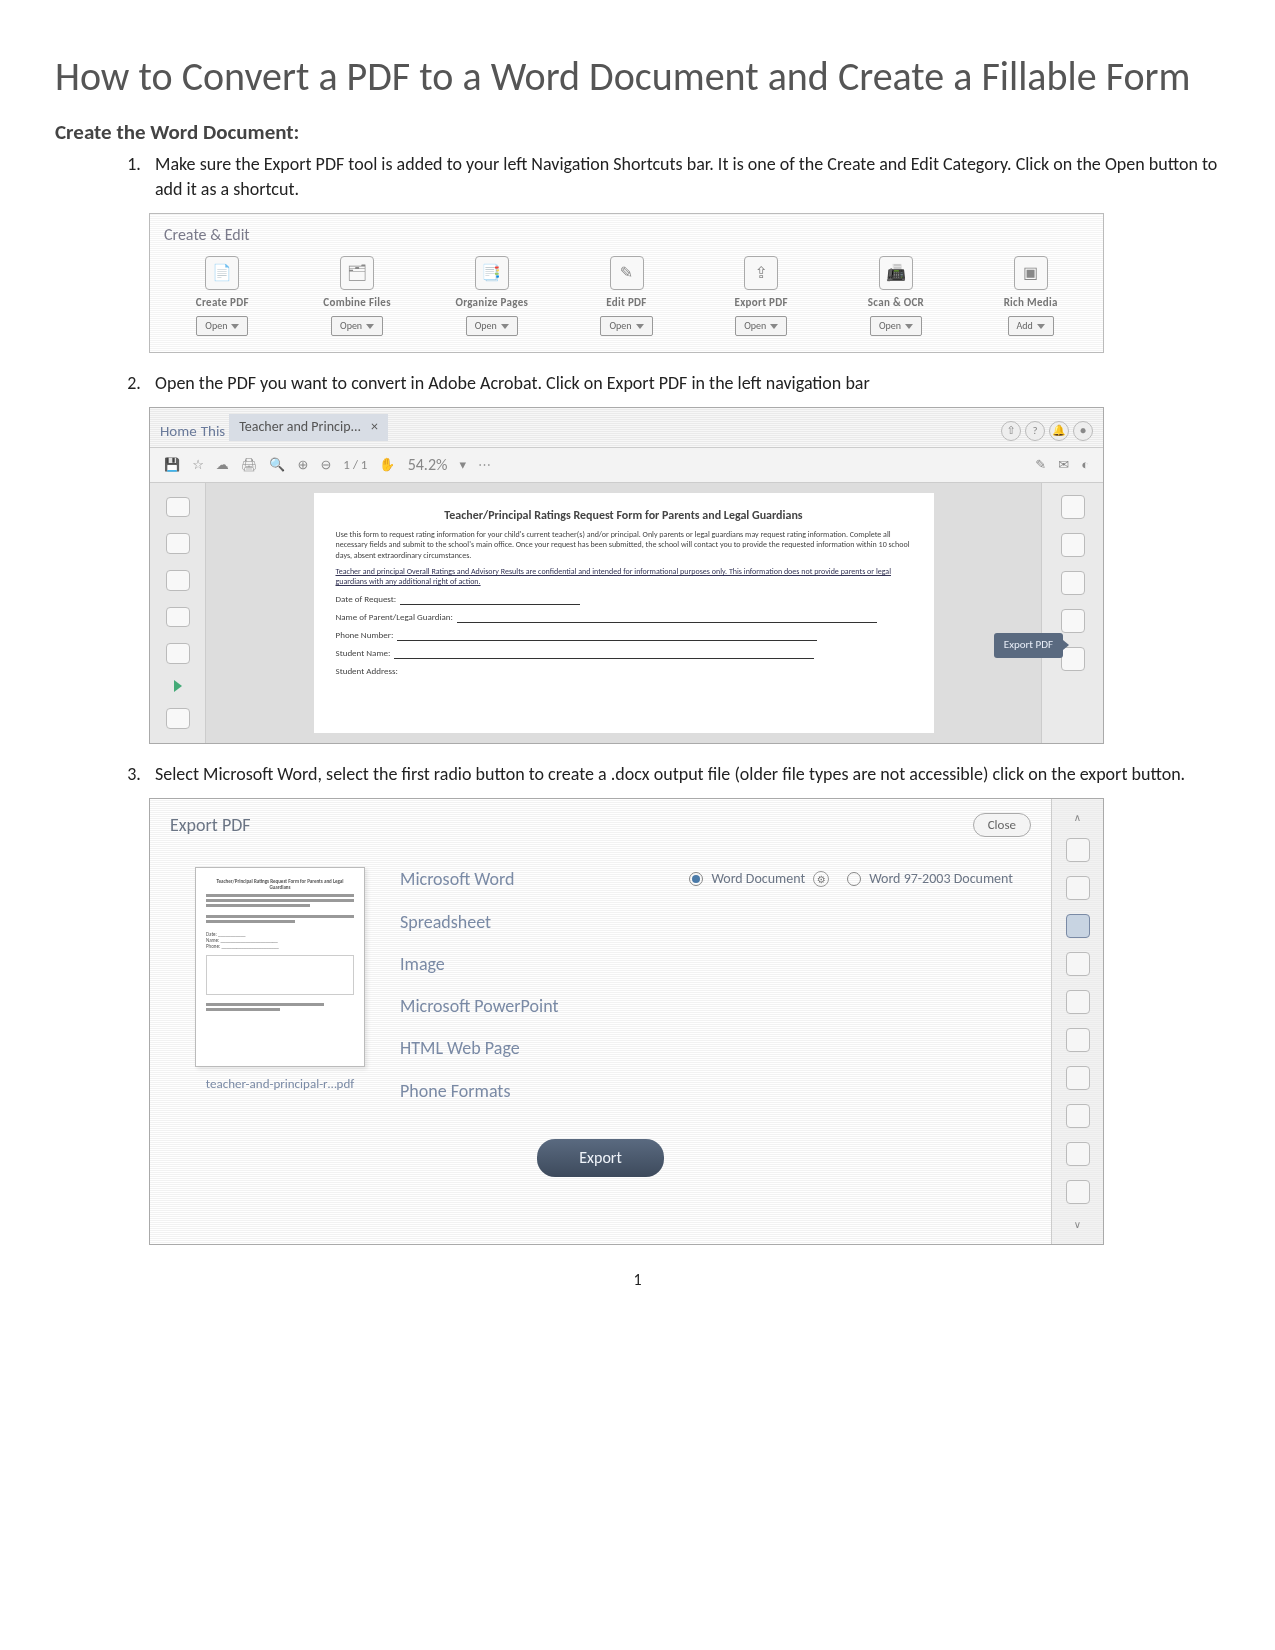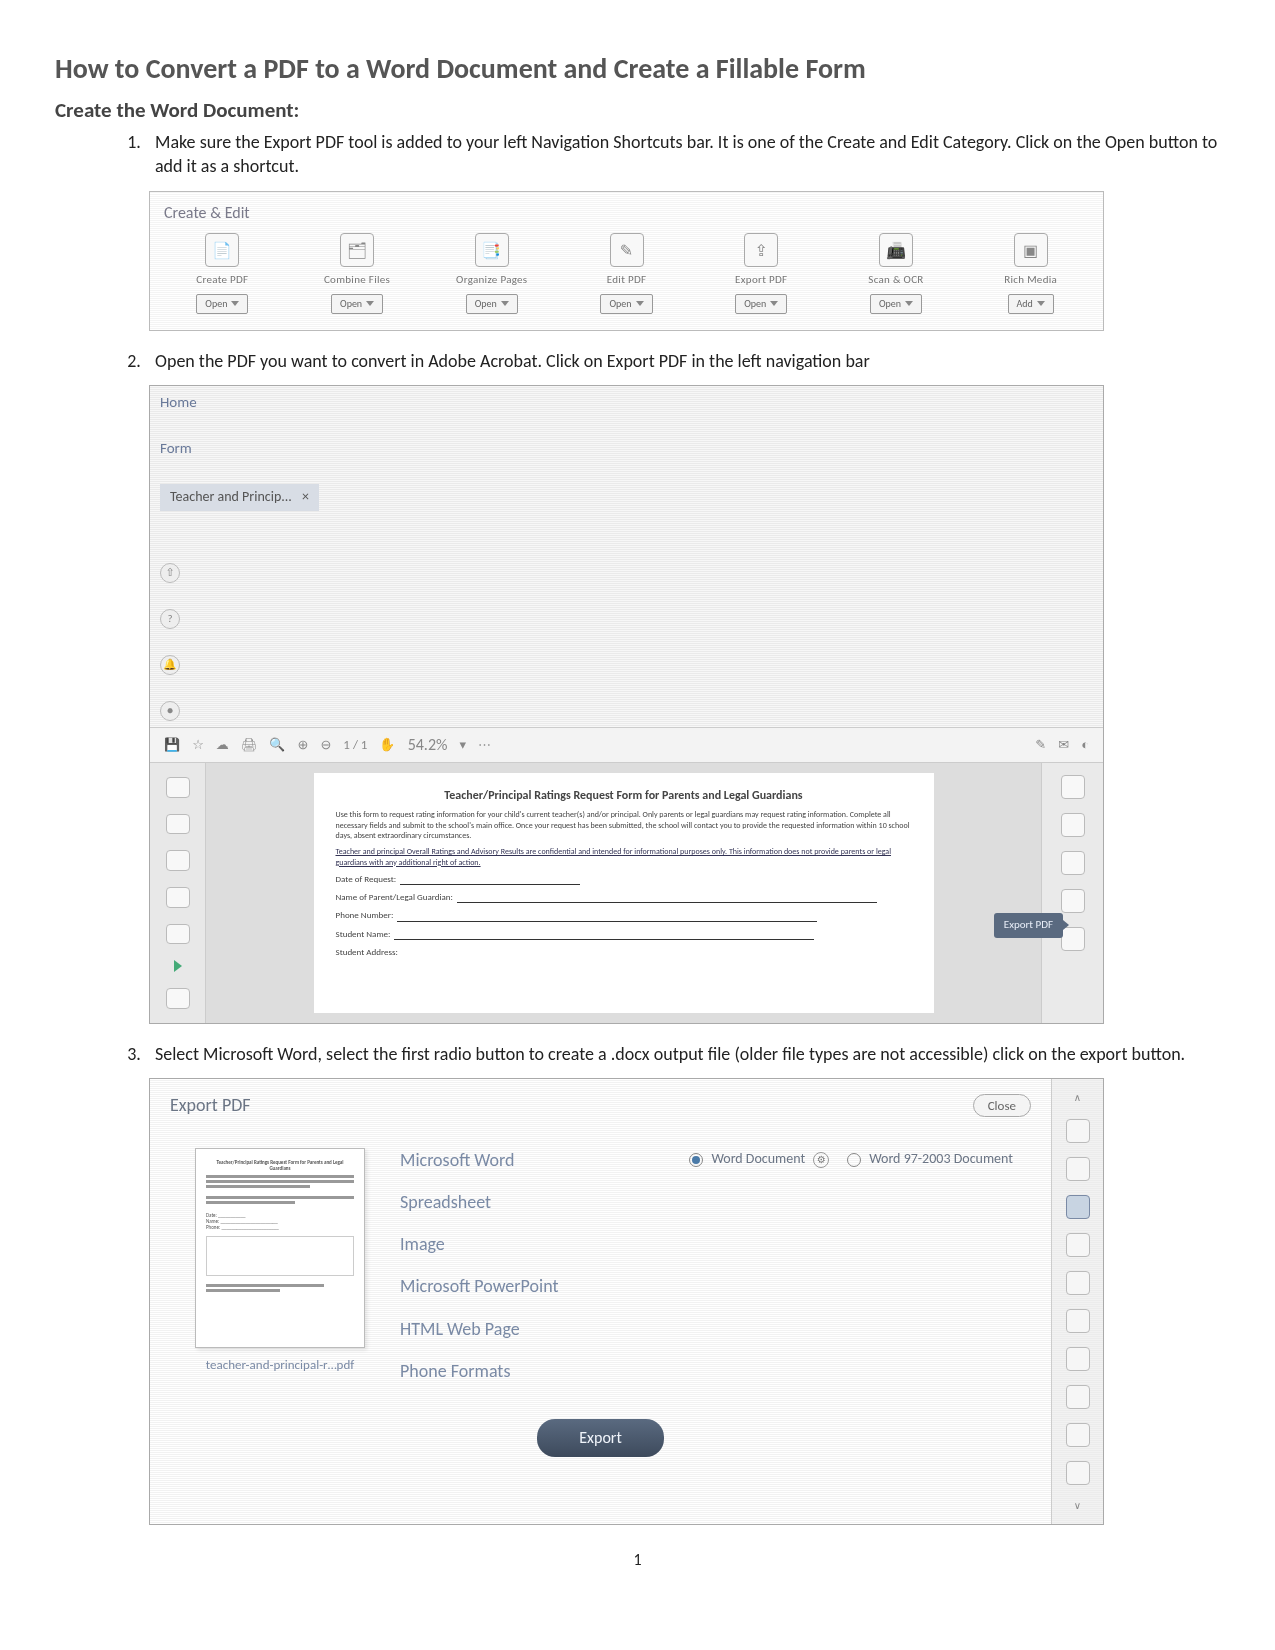--- a/index.html
+++ b/index.html
@@ -1,33 +1,33 @@
 <!DOCTYPE html>
 <html><head>
   <meta charset="utf-8">
   <style>
     * { box-sizing: border-box; margin: 0; padding: 0; }
     body { font-family: Calibri, Arial, sans-serif; background: #fff; width: 1275px; padding: 50px 55px; color: #222; font-size: 18px; line-height: 1.35; }
-    h1 { font-size: 28px; color: #555; font-weight: bold; margin-bottom: 8px; }
+    h1 { font-size: 40px; color: #555; font-weight: normal; margin-bottom: 14px; }
     h2 { font-size: 21px; color: #444; font-weight: bold; margin-bottom: 6px; }
     ol.steps { list-style: decimal; padding-left: 90px; }
     ol.steps > li { margin-bottom: 10px; padding-left: 10px; }
     .fig { margin: 12px 0 18px -6px; }
     
     .f1 { border: 1px solid #bbb; background: repeating-linear-gradient(0deg,#fff,#fff 1px,#f4f4f4 1px,#f4f4f4 2px); width: 955px; padding: 10px 14px 16px; }
     .f1-title { color:#7a7a8a; font-size:16px; margin-bottom:10px; }
     .f1-row { display:flex; gap:18px; }
     .tool { flex:1; display:flex; flex-direction:column; align-items:center; gap:6px; }
     .tool .ico { width:34px; height:34px; border:1px solid #aaa; border-radius:4px; background:#f8f8f8; display:flex; align-items:center; justify-content:center; color:#888; font-size:16px; }
-    .tool .lbl { font-size:11px; color:#777; letter-spacing:.3px; text-align:center; }
+    .tool .lbl { font-size:11px; color:#777; letter-spacing:.3px; text-align:center;font-weight:bold; }
     .tool .btn { border:1px solid #999; font-size:10px; color:#666; padding:2px 8px; border-radius:2px; background:#f4f4f4; display:flex; gap:4px; align-items:center; }
     .tool .btn .caret { width:0;height:0;border-left:4px solid transparent;border-right:4px solid transparent;border-top:5px solid #888;}
     
     .f2 { width:955px; border:1px solid #aaa; background:#eee; }
-    .f2-top { display:flex; align-items:flex-start; background: repeating-linear-gradient(0deg,#f7f7f7,#f7f7f7 1px,#eaeaea 1px,#eaeaea 2px); padding:6px 10px; gap:26px; border-bottom:1px solid #ccc;flex-direction:column; }
+    .f2-top { display:flex; align-items:flex-end; background: repeating-linear-gradient(0deg,#f7f7f7,#f7f7f7 1px,#eaeaea 1px,#eaeaea 2px); padding:6px 10px; gap:4px; border-bottom:1px solid #ccc; }
     .f2-top .tab { color:#6a7a9a; font-size:15px; }
     .f2-top .doc-tab { background:#d8dde5; padding:4px 10px; font-size:14px; color:#555; display:flex; gap:10px; align-items:center; }
     .f2-top .spacer { flex:1;}
     .f2-top .ico-sm { width:20px;height:20px;border-radius:50%;border:1px solid #bbb;background:#eee;font-size:11px;display:flex;align-items:center;justify-content:center;color:#888;}
     .f2-tb { display:flex; align-items:center; gap:12px; padding:6px 14px; background:#f3f3f3; border-bottom:1px solid #ccc; font-size:13px; color:#888;}
     .f2-tb .sep { flex:1;}
     .f2-tb .zoom { font-size:16px;}
     .f2-body { display:flex; height:260px; }
     .f2-left { width:56px; background:#e8e8e8; display:flex; flex-direction:column; gap:16px; padding:14px 0; align-items:center; border-right:1px solid #ccc;}
     .f2-left .li { width:24px;height:24px;border:1px solid #bbb;border-radius:4px;background:#f8f8f8;}
@@ -141,21 +141,21 @@
             </div>
           </div>
         </div>
     </div>
   </li>
   <li>
     <span>Open the PDF you want to convert in Adobe Acrobat.  Click on Export PDF in the left navigation bar</span>
     <div class="fig f2">
       <div class="f2-top">
         <span class="tab">Home</span>
-        <span class="tab">Form</span>
+        <span class="tab">This</span>
         <span class="doc-tab">
             <span>Teacher and Princip...</span>
             <span>×</span>
           </span>
         <span class="spacer"></span>
         <span class="ico-sm">⇧</span>
         <span class="ico-sm">?</span>
         <span class="ico-sm">🔔</span>
         <span class="ico-sm">●</span>
       </div>

